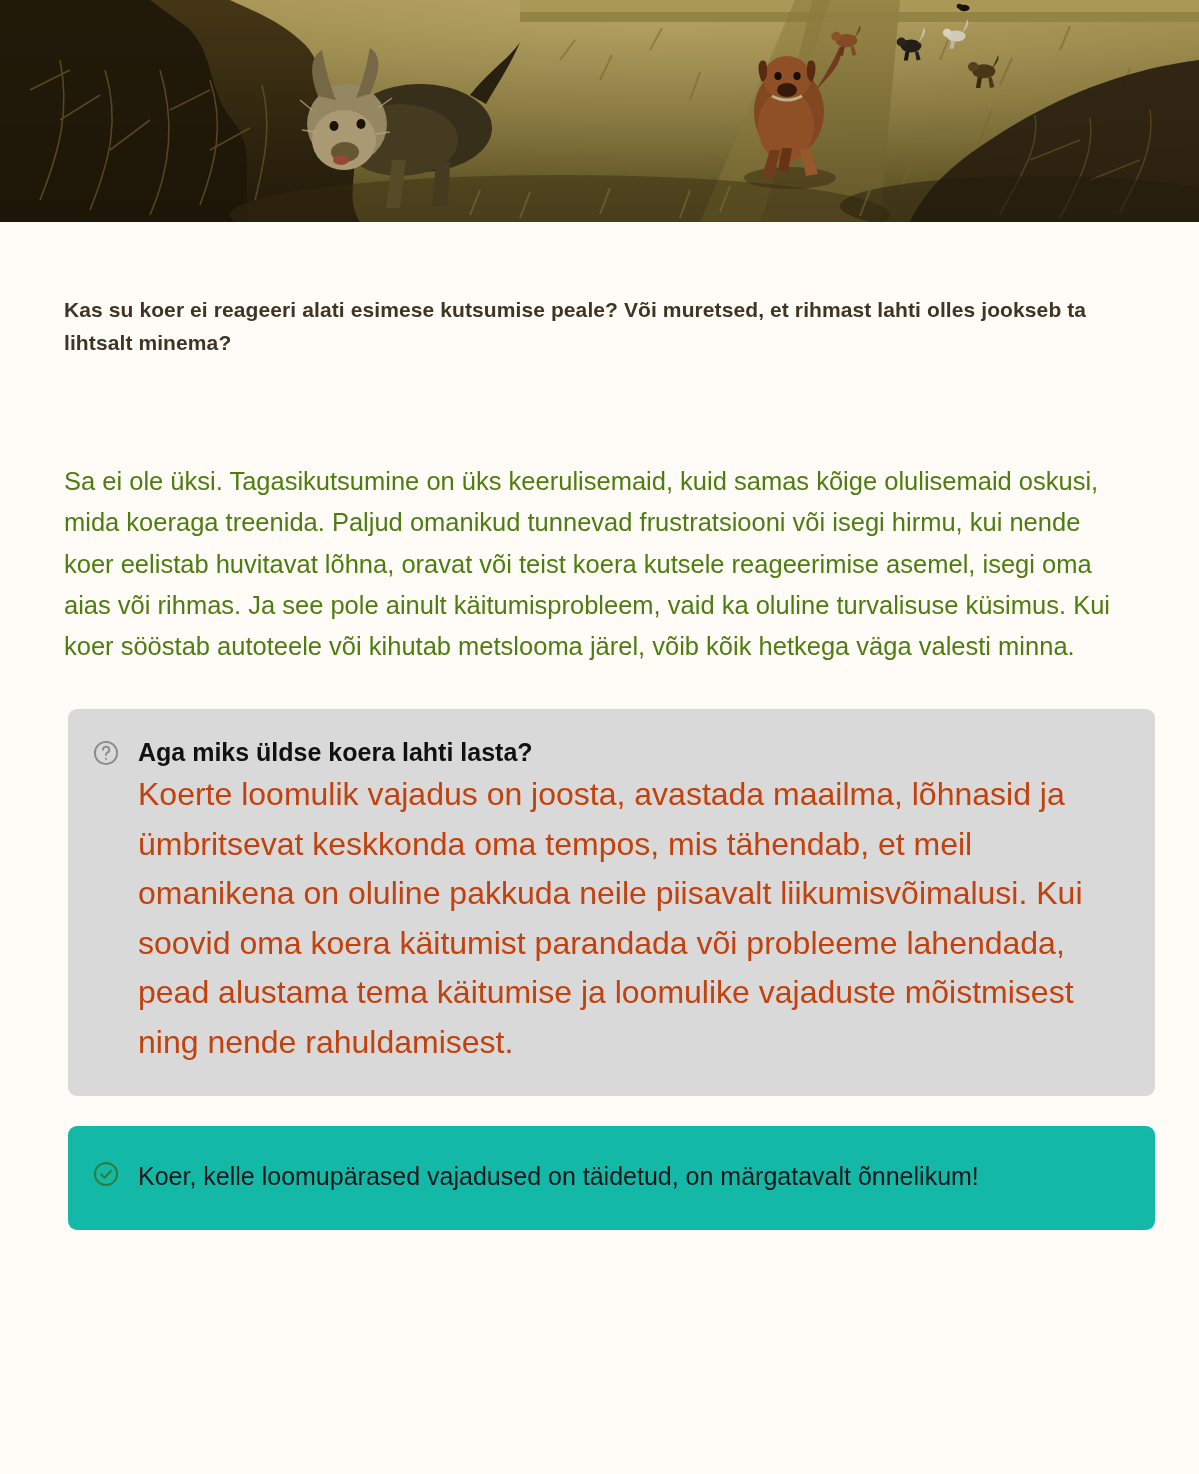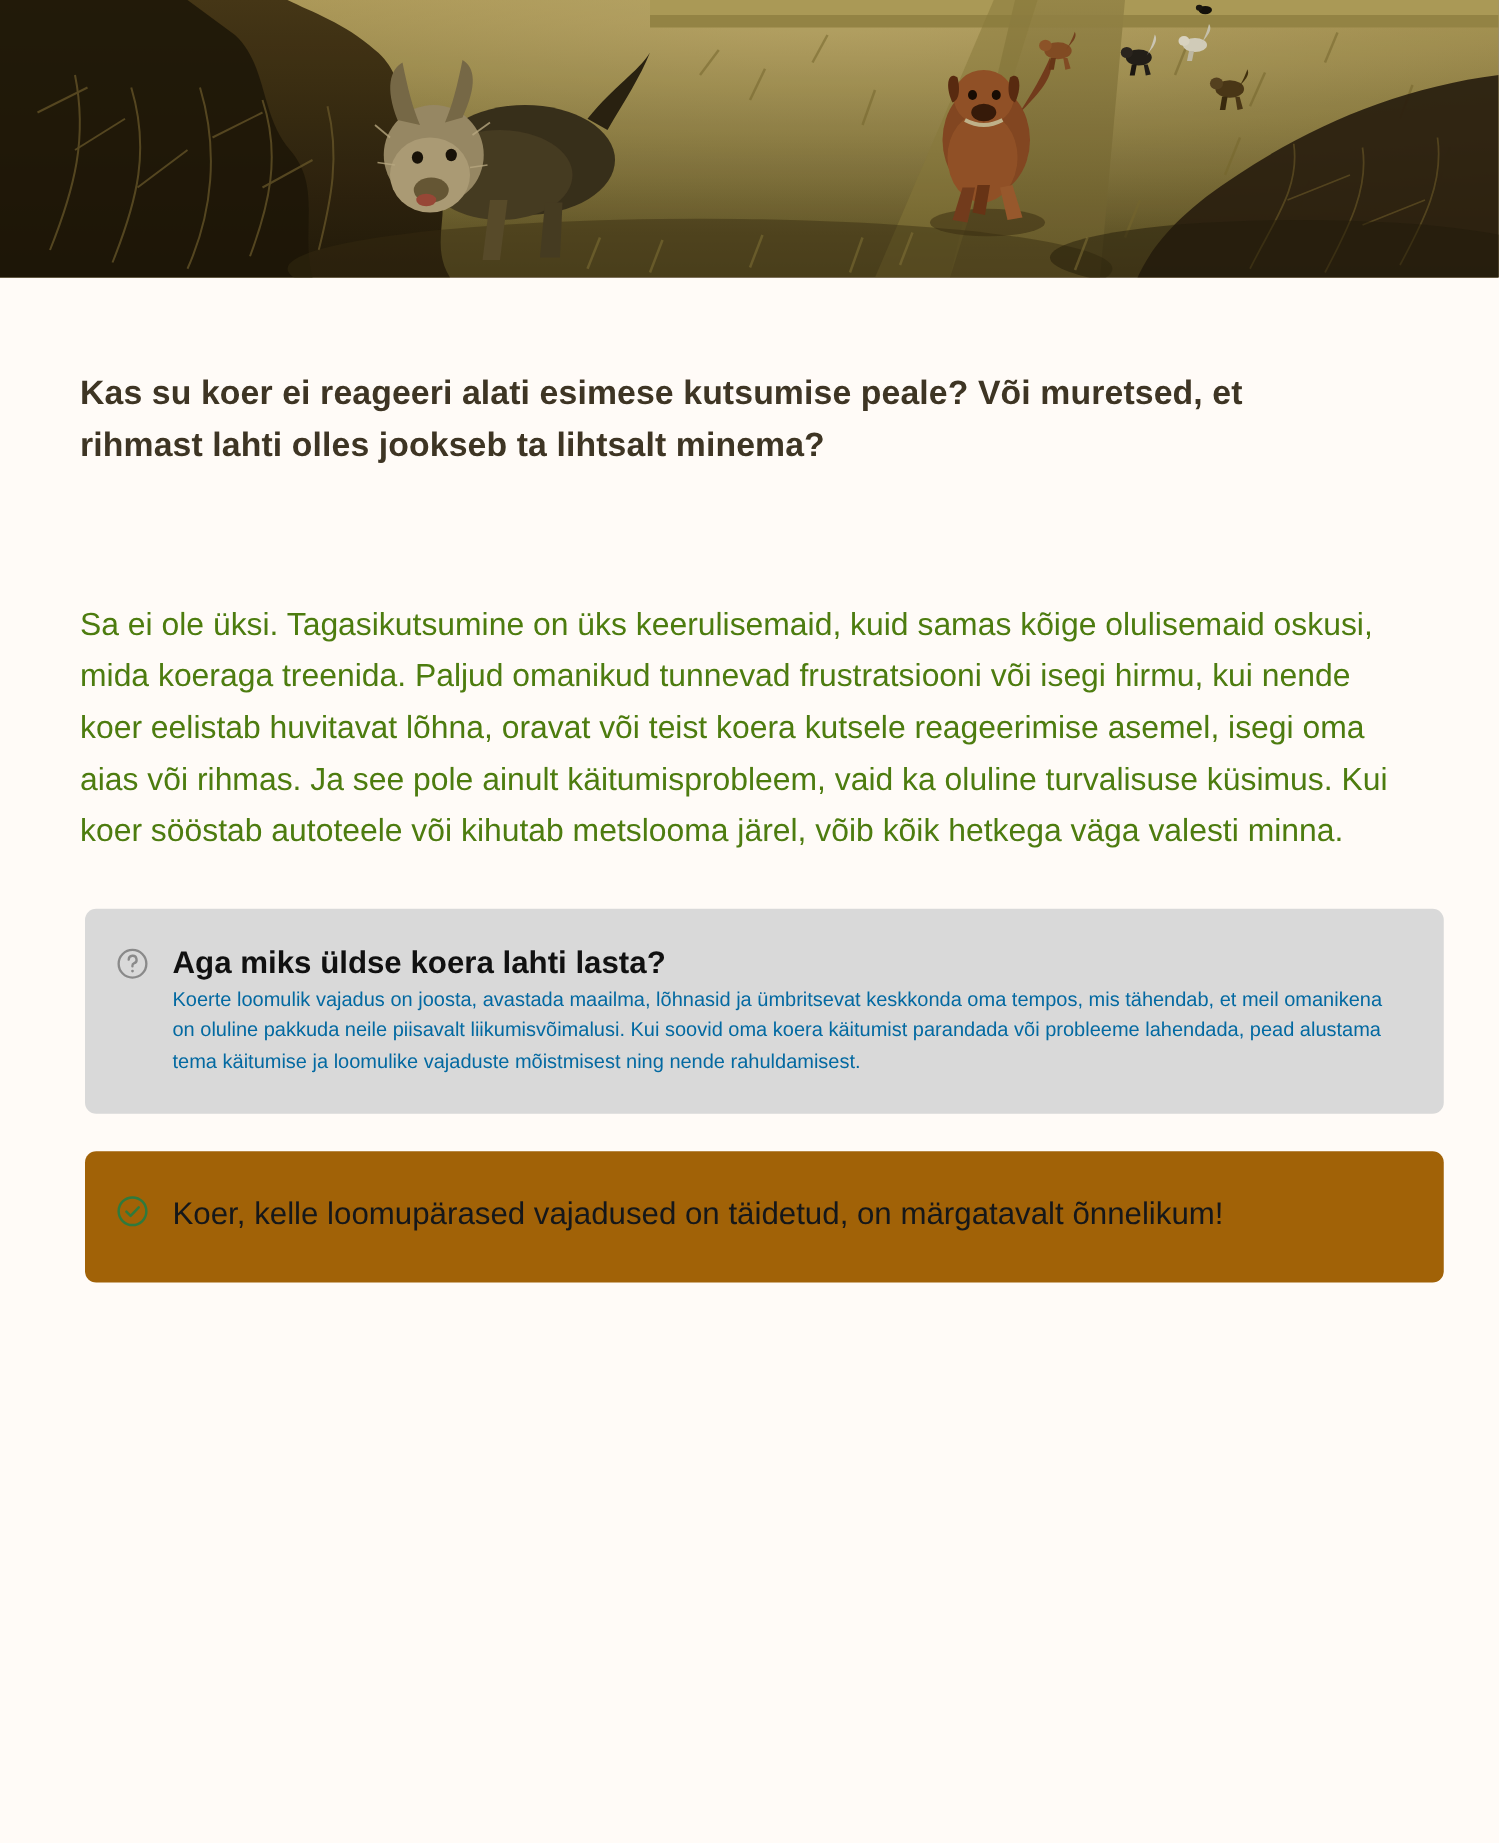--- a/index.html
+++ b/index.html
@@ -26,21 +26,21 @@
   .hero svg { display: block; width: 1199px; height: 222px; }
 
   
   .article {
     padding: 0 64px;
   }
 
   .lede {
     margin: 0;
     padding-top: 72px;
-    font-size: 27px;
+    font-size: 21px;
     line-height: 1.55;
     font-weight: 700;
     color: #3e3524;
     letter-spacing: 0.1px;
     max-width: 1030px;
   }
 
   .body-block { padding-top: 102px; }
 
   p.body {
@@ -77,27 +77,27 @@
   }
   .callout-info .c-title {
     margin: 0;
     font-size: 25px;
     font-weight: 700;
     color: #111111;
     line-height: 1.42;
   }
   .callout-info .c-body {
     margin: 0;
-    font-size: 16px;
+    font-size: 32px;
     line-height: 1.55;
-    color: #0369a1;
+    color: #c2410c;
   }
 
   .callout-success {
-    background: #a16207;
+    background: #14b8a6;
     padding: 30px 30px 34px 24px;
     margin-top: 30px;
   }
   .callout-success .c-body {
     margin: 0;
     font-size: 25px;
     line-height: 1.62;
     color: #15171a;
   }
 </style>

